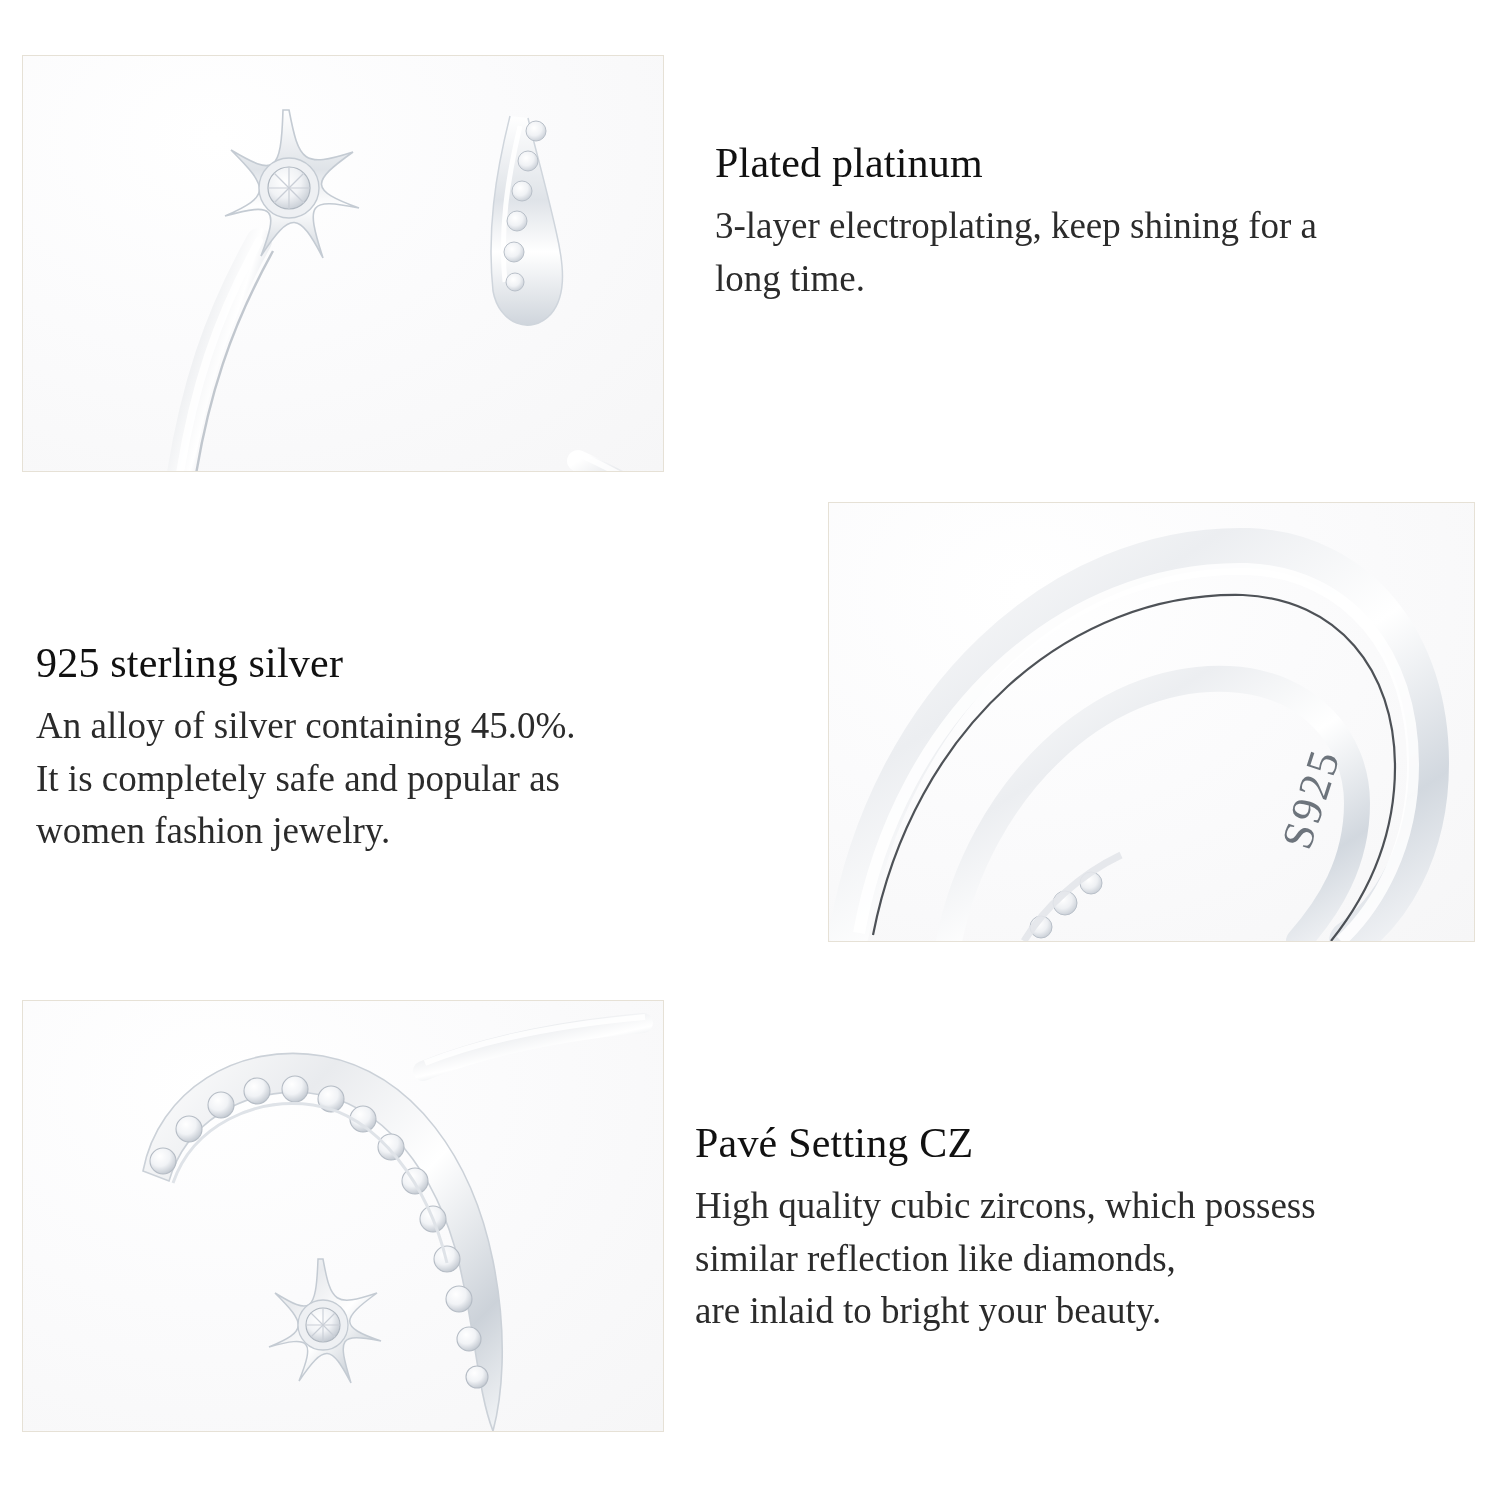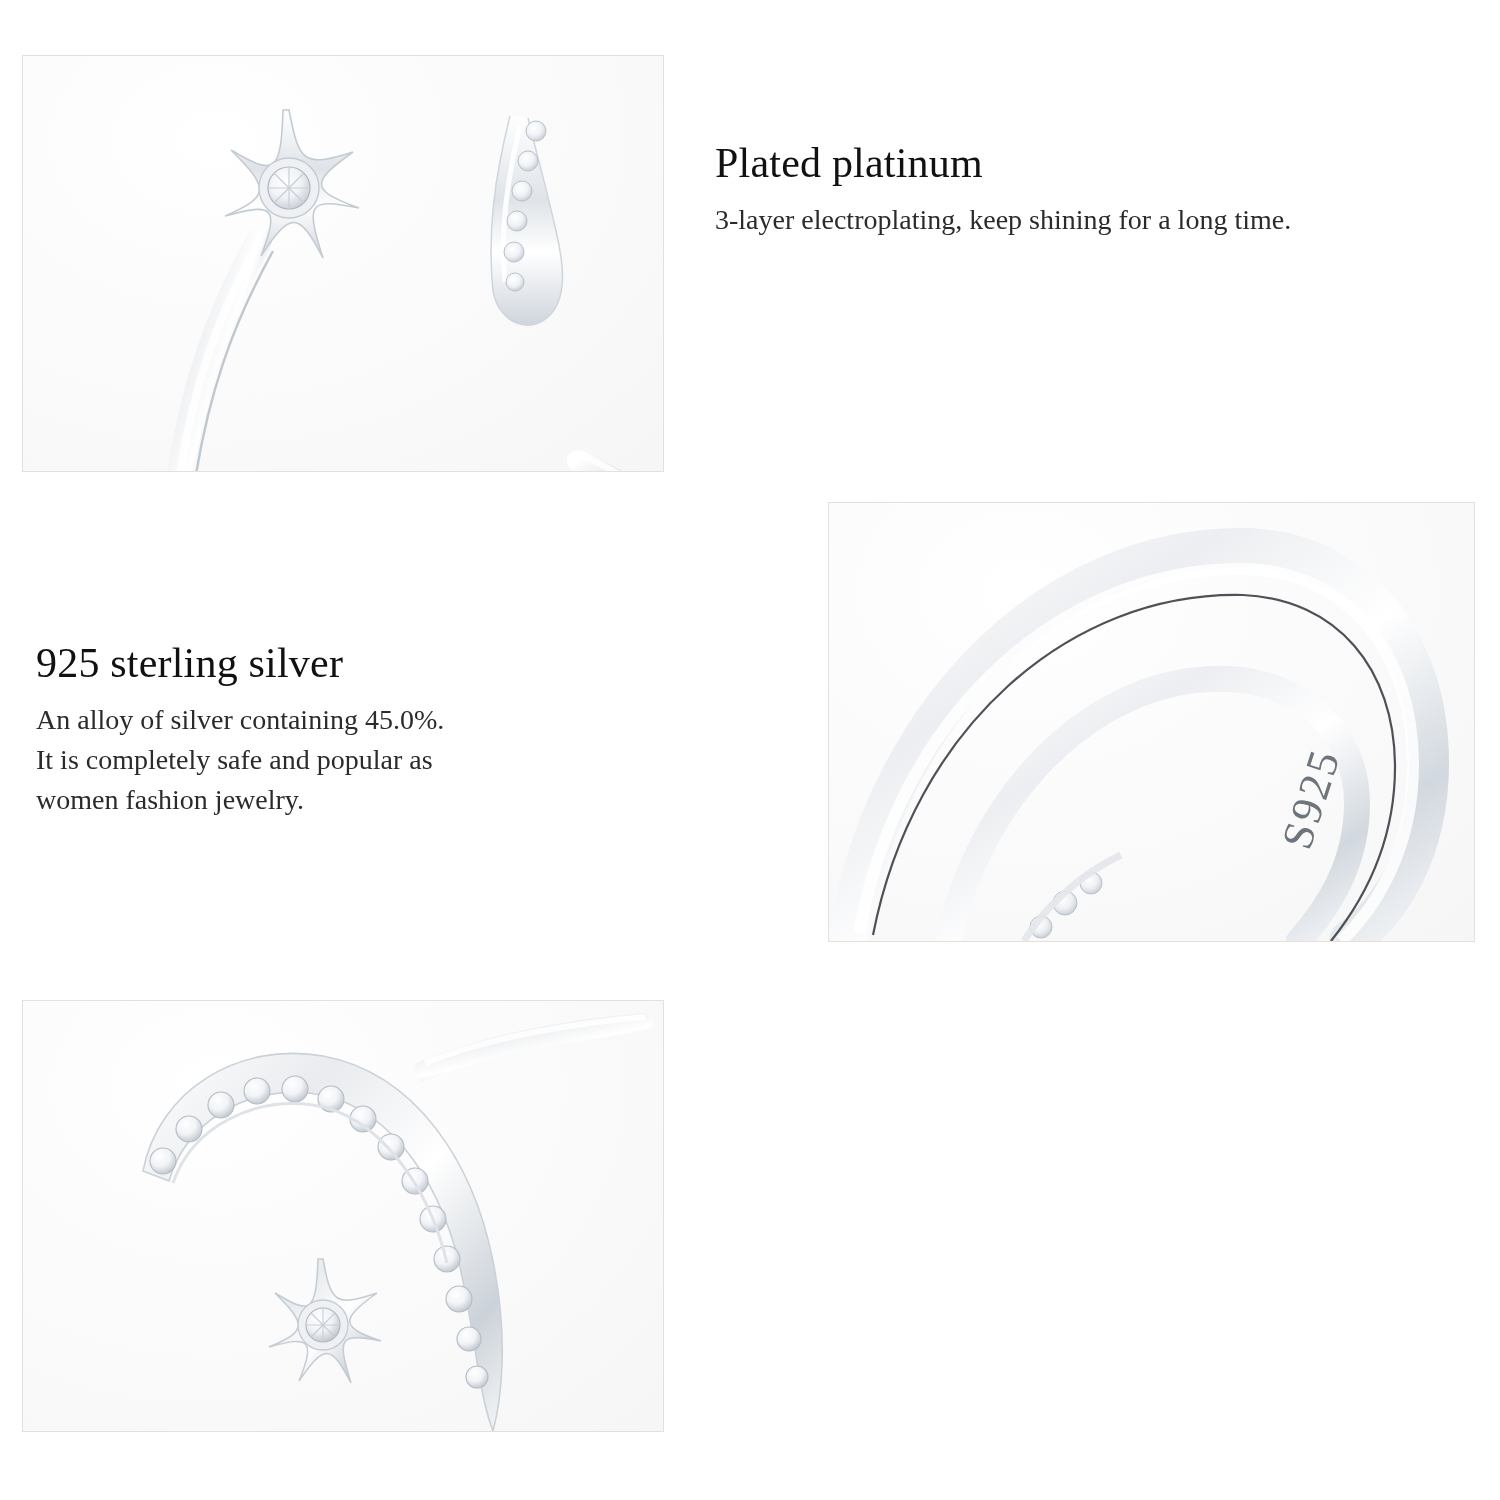--- a/index.html
+++ b/index.html
@@ -44,21 +44,21 @@
     font-family: "Liberation Serif", serif;
     font-size: 42px;
     font-weight: 400;
     color: #111111;
     letter-spacing: 0.2px;
     margin: 0 0 14px 0;
     line-height: 1.1;
   }
   .tb-body {
     font-family: "Liberation Serif", serif;
-    font-size: 28px;
+    font-size: 37px;
     line-height: 1.42;
     color: #2b2b2b;
     margin: 0;
     white-space: pre-line;
   }
 
   
   svg.art {
     position: absolute;
     inset: 0;
@@ -236,15 +236,21 @@
         <g stroke="#c9ced6" stroke-width="1.1">
           <line x1="-17" y1="-6" x2="17" y2="-6"></line>
           <line x1="0" y1="-23" x2="0" y2="11"></line>
           <line x1="-12" y1="-18" x2="12" y2="6"></line>
           <line x1="-12" y1="6" x2="12" y2="-18"></line>
         </g>
       </g>
     </svg>
   </div>
 
+  <div class="textblock" style="left:695px; top:1120px; width:760px;">
+    <h2 class="tb-title">Pavé Setting CZ</h2>
+    <p class="tb-body">High quality cubic zircons, which possess
+similar reflection like diamonds,
+are inlaid to bright your beauty.</p>
+  </div>
 
   <div class="bottom-strip"></div>
 </div>
 
 </body></html>

